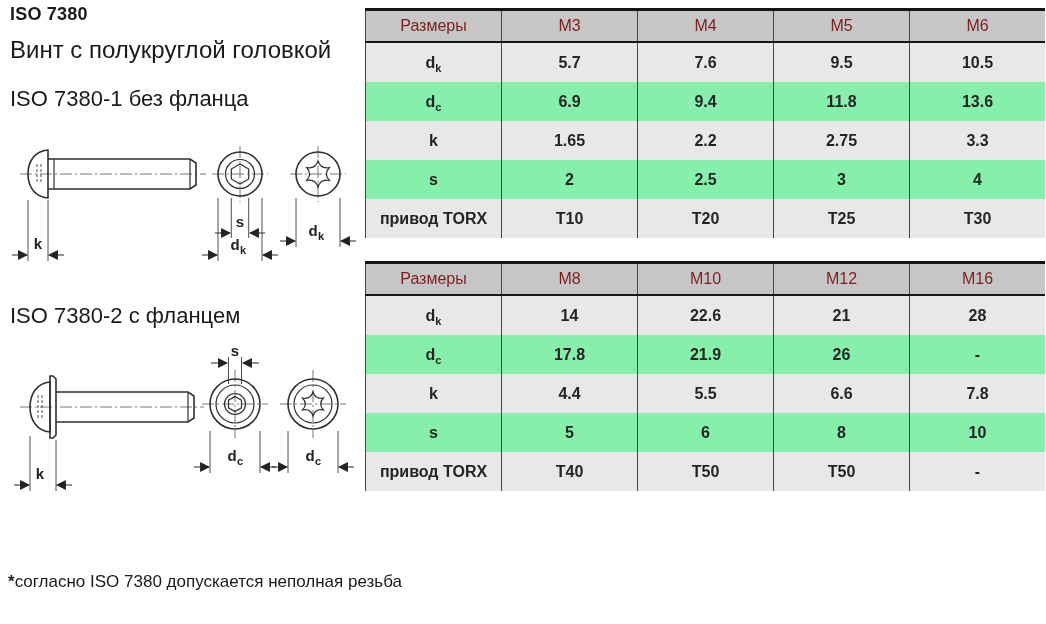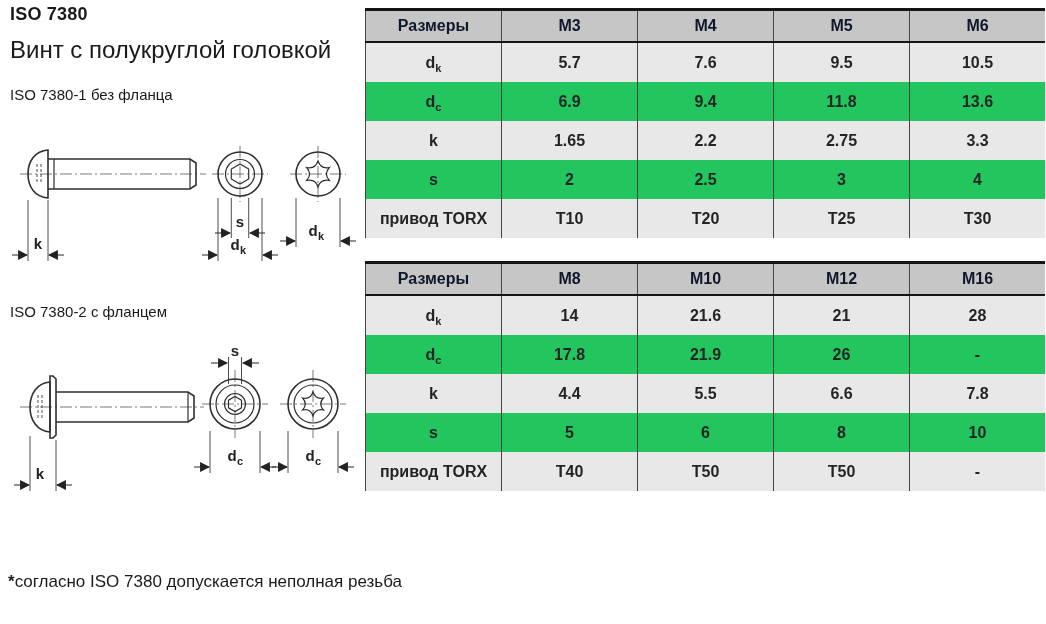--- a/index.html
+++ b/index.html
@@ -3,37 +3,37 @@
 <meta charset="utf-8">
 <style>
   html,body{margin:0;padding:0;}
   body{
     width:1046px;height:624px;position:relative;background:#ffffff;
     font-family:"Liberation Sans", sans-serif;color:#1a1a1a;overflow:hidden;
   }
   .abs{position:absolute;}
   .page-title{left:10px;top:4px;font-size:18px;font-weight:700;letter-spacing:0.2px;}
   .page-subtitle{left:10px;top:36px;font-size:24px;font-weight:400;}
-  .drawing-label{left:10px;font-size:15px;font-weight:400;text-align:center;}
+  .drawing-label{left:10px;font-size:22px;font-weight:400;text-align:center;}
   .lbl1{top:86px;}
   .lbl2{top:303px;}
   .footnote{left:8px;top:572px;font-size:17px;}
   .footnote b{font-weight:700;}
 
   .tables-wrap{left:365px;top:8px;width:675px;}
   table.spec{border-collapse:collapse;width:675px;table-layout:fixed;margin-bottom:23px;}
   table.spec th, table.spec td{
     width:135px;text-align:center;vertical-align:middle;
     border-left:1px solid #454545;padding:0;font-weight:bold;
   }
   table.spec th{
-    background:#c6c6c6;height:30px;font-size:16px;font-weight:700;color:#0f172a;
+    background:#c6c6c6;height:30px;font-size:16px;font-weight:400;color:#7f1d1d;
     border-top:3px solid #151515;border-bottom:2px solid #151515;
   }
-  table.spec td{height:39px;font-size:16px;color:#242424;background:#22c55e;}
+  table.spec td{height:39px;font-size:16px;color:#242424;background:#86efac;}
   table.spec tr.alt td{background:#e8e8e8;}
   table.spec sub{font-size:11px;line-height:0;}
 
   svg text{font-family:"Liberation Sans", sans-serif;fill:#222;}
   .dim-text{font-size:15px;font-weight:700;}
   .dim-sub{font-size:11px;font-weight:700;}
   .outline{stroke:#2f2f2f;stroke-width:1.6;fill:none;}
   .outline2{stroke:#2f2f2f;stroke-width:1.2;fill:none;}
   .cline{stroke:#6a6a6a;stroke-width:0.9;fill:none;stroke-dasharray:12 3 2 3;}
   .hidden-l{stroke:#4a4a4a;stroke-width:1;fill:none;stroke-dasharray:3 2;}
@@ -215,21 +215,21 @@
         <th>M8</th>
         <th>M10</th>
         <th>M12</th>
         <th>M16</th>
       </tr>
     </thead>
     <tbody>
       <tr class="alt">
         <td><span>d</span><sub>k</sub></td>
         <td>14</td>
-        <td>21.6</td>
+        <td>22.6</td>
         <td>21</td>
         <td>28</td>
       </tr>
       <tr>
         <td><span>d</span><sub>c</sub></td>
         <td>17.8</td>
         <td>21.9</td>
         <td>26</td>
         <td>-</td>
       </tr>

